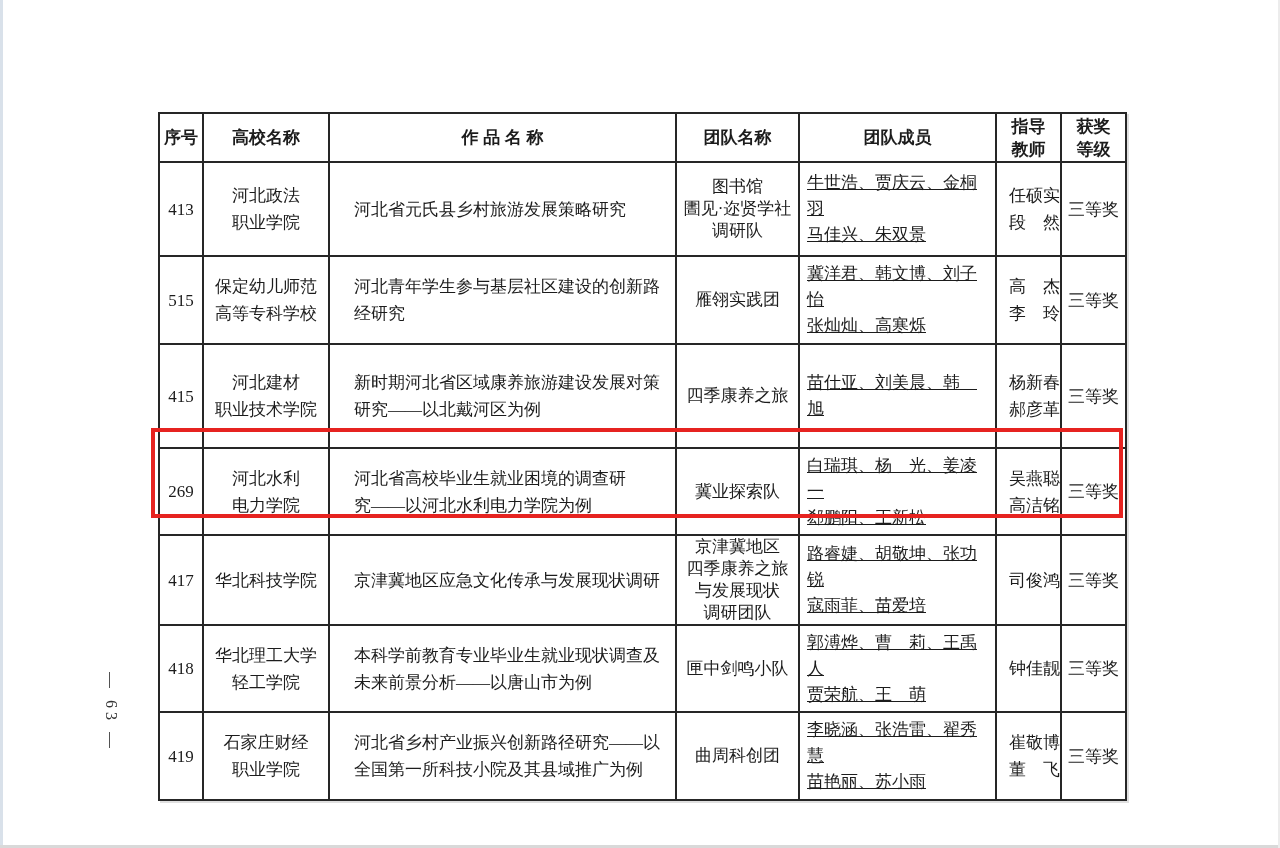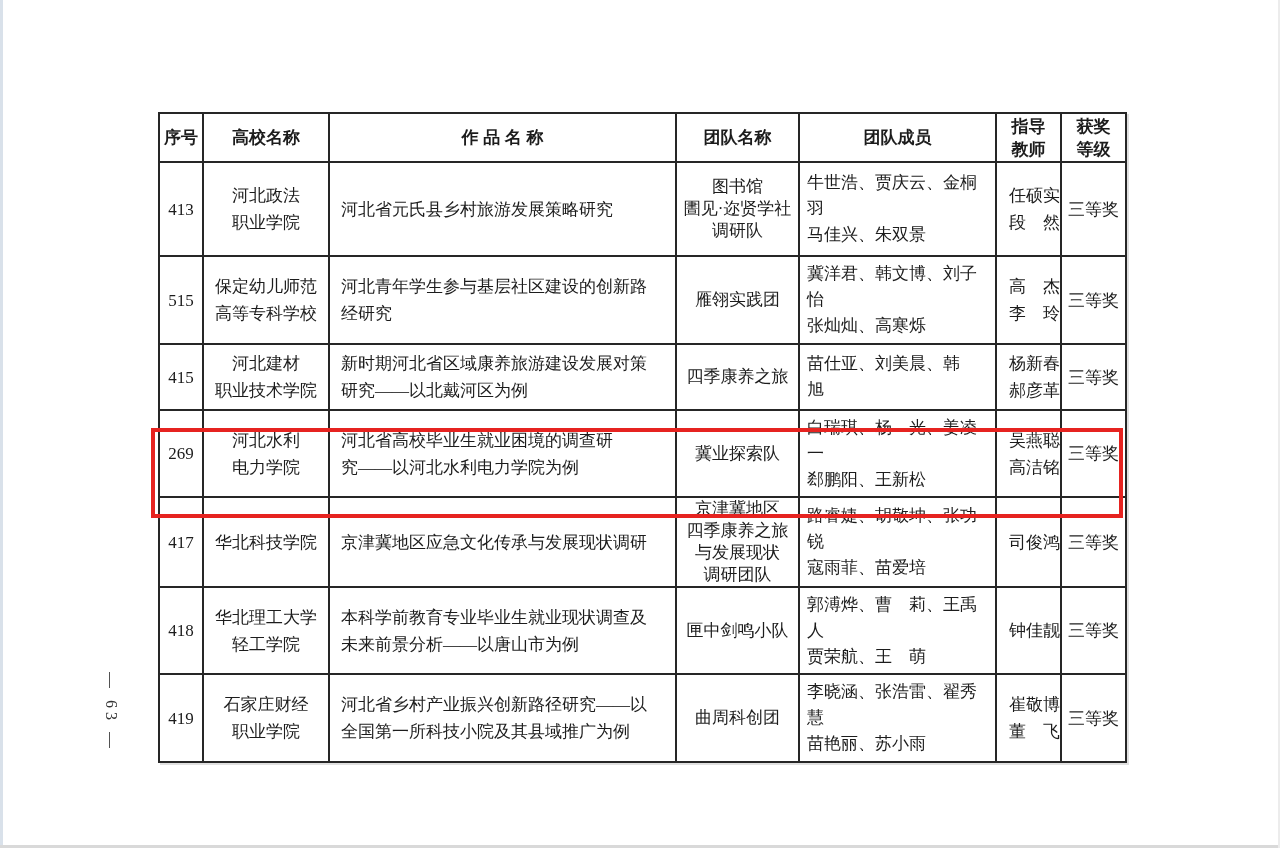--- a/index.html
+++ b/index.html
@@ -72,41 +72,42 @@
     line-height: 23px;
     text-align: center;
   }
   .award-table td {
     font-size: 17px;
     line-height: 27px;
     text-align: center;
   }
   .award-table td.c-work {
     text-align: left;
-    padding-left: 11px;
+    padding-left: 24px;
     padding-right: 5px;
   }
   .award-table td.c-members {
     text-align: left;
     padding-left: 7px;
     padding-right: 6px;
     line-height: 26px;
+    text-decoration: underline;
   }
   .award-table td.c-team {
     line-height: 22px;
     text-align: center;
   }
   .award-table td.c-advisor {
     line-height: 27px;
     text-align: right;
   }
   thead tr { height: 49px; }
   tbody tr:nth-child(1) { height: 94px; }
   tbody tr:nth-child(2) { height: 88px; }
-  tbody tr:nth-child(3) { height: 66px; }
+  tbody tr:nth-child(3) { height: 104px; }
   tbody tr:nth-child(4) { height: 87px; }
   tbody tr:nth-child(5) { height: 88px; }
   tbody tr:nth-child(6) { height: 87px; }
   tbody tr:nth-child(7) { height: 88px; }
   .highlight-box {
     position: absolute;
     left: 151px;
     top: 428px;
     width: 972px;
     height: 90px;

